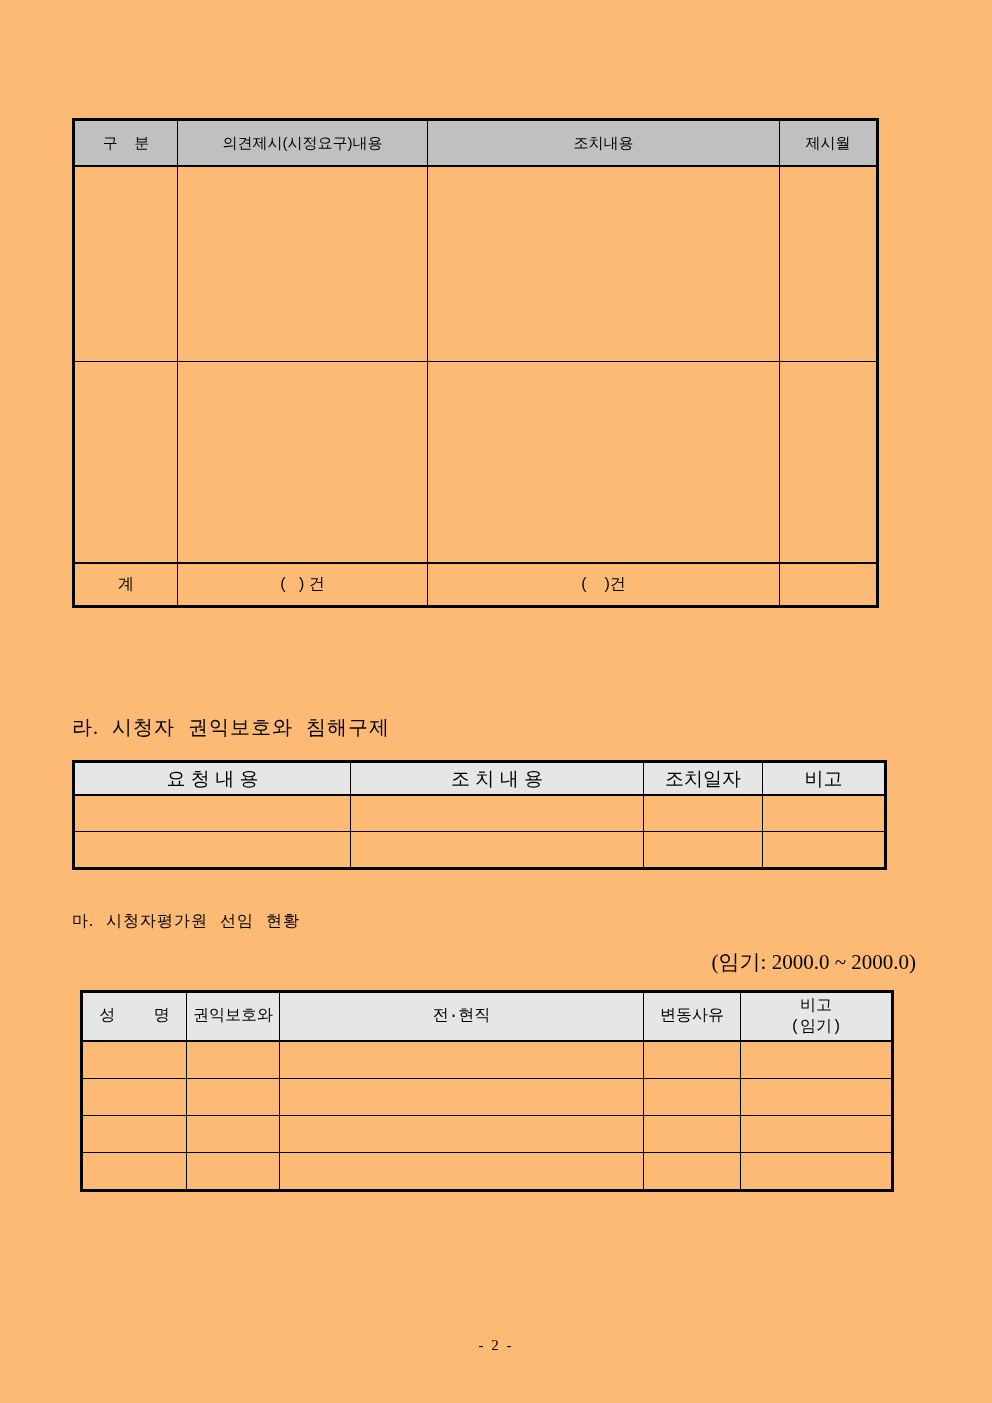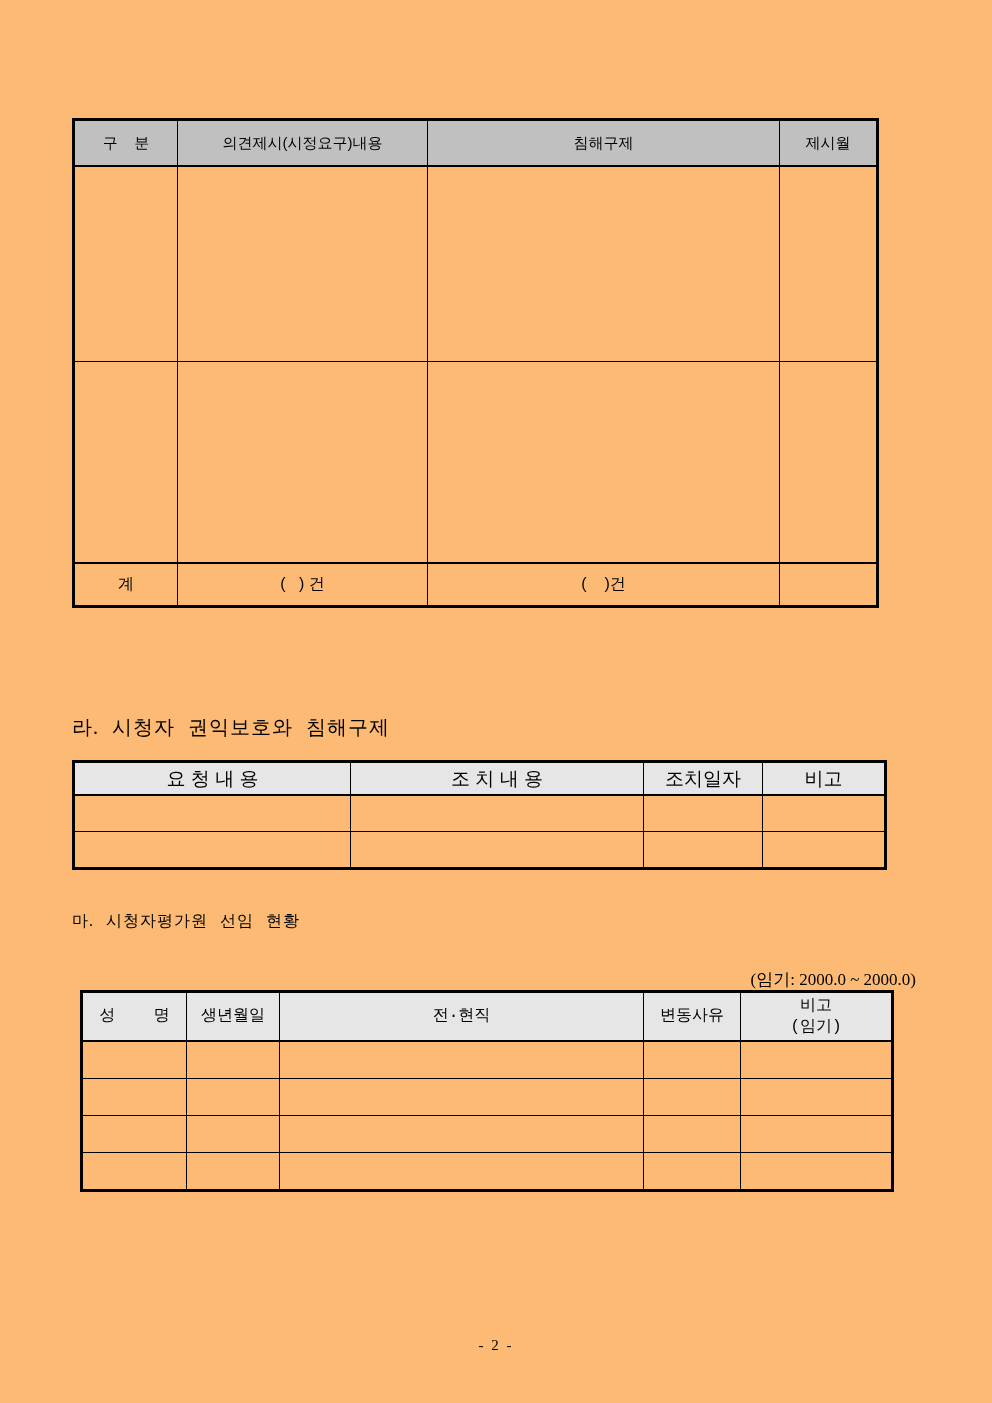--- a/index.html
+++ b/index.html
@@ -26,41 +26,41 @@
   #t2 th { height:31px; background:#e6e6e6; font-size:19px; border-bottom:2px solid #000; }
   #t2 td { height:35px; }
   
   #t3 { left:80px; top:990px; width:811px;font-family:Liberation Mono, monospace; }
   #t3 th { height:47px; background:#e6e6e6; font-size:16px; line-height:21px; border-bottom:2px solid #000; }
   #t3 td { height:36px; }
   
   .serif { font-family:"Liberation Serif", serif; }
   .h-ra  { position:absolute; left:72px;  top:714px;  font-size:20px; word-spacing:7px; letter-spacing:1px; }
   .h-ma  { position:absolute; left:72px;  top:911px;  font-size:16px; word-spacing:7px; letter-spacing:1px; }
-  .term-note { position:absolute; right:112px; top:968px; font-size:17px; }
+  .term-note { position:absolute; right:112px; top:948px; font-size:21px; }
   .h-sec3 { position:absolute; left:72px; top:1263px; font-size:21px; font-weight:bold; word-spacing:7px; letter-spacing:1px; }
   .page-num { position:absolute; left:0; top:1337px; width:992px; text-align:center; font-size:15px; letter-spacing:2px; }
 </style>
 </head>
 <body>
 
 <div class="page">
 
   <table id="t1">
     <colgroup>
       <col style="width:104px">
         <col style="width:250px">
         <col style="width:352px">
         <col style="width:98px">
     </colgroup>
     <tbody>
         <tr>
       <th>구    분</th>
       <th>의견제시(시정요구)내용</th>
-      <th>침해구제</th>
+      <th>조치내용</th>
       <th>제시월</th>
     </tr>
     <tr class="body1">
       <td></td>
       <td></td>
       <td></td>
       <td></td>
     </tr>
     <tr class="body2">
       <td></td>
@@ -115,21 +115,21 @@
     <colgroup>
       <col style="width:105px">
         <col style="width:93px">
         <col style="width:364px">
         <col style="width:97px">
         <col style="width:152px">
     </colgroup>
     <tbody>
         <tr>
       <th>성    명</th>
-      <th>생년월일</th>
+      <th>권익보호와</th>
       <th>전·현직</th>
       <th>변동사유</th>
       <th>비고
 (임기)</th>
     </tr>
     <tr>
       <td></td>
       <td></td>
       <td></td>
       <td></td>

